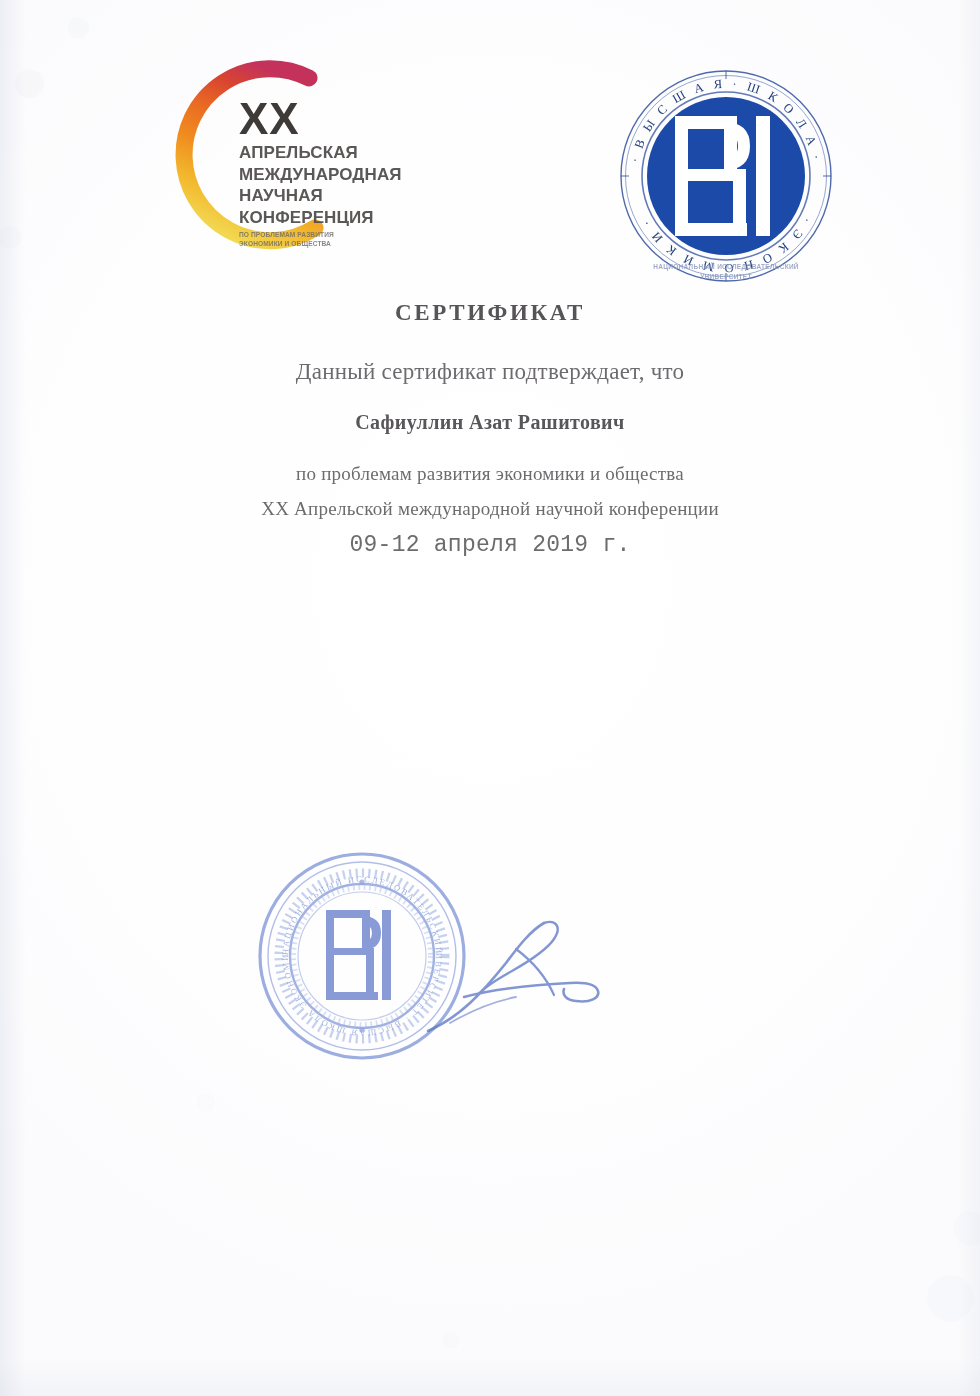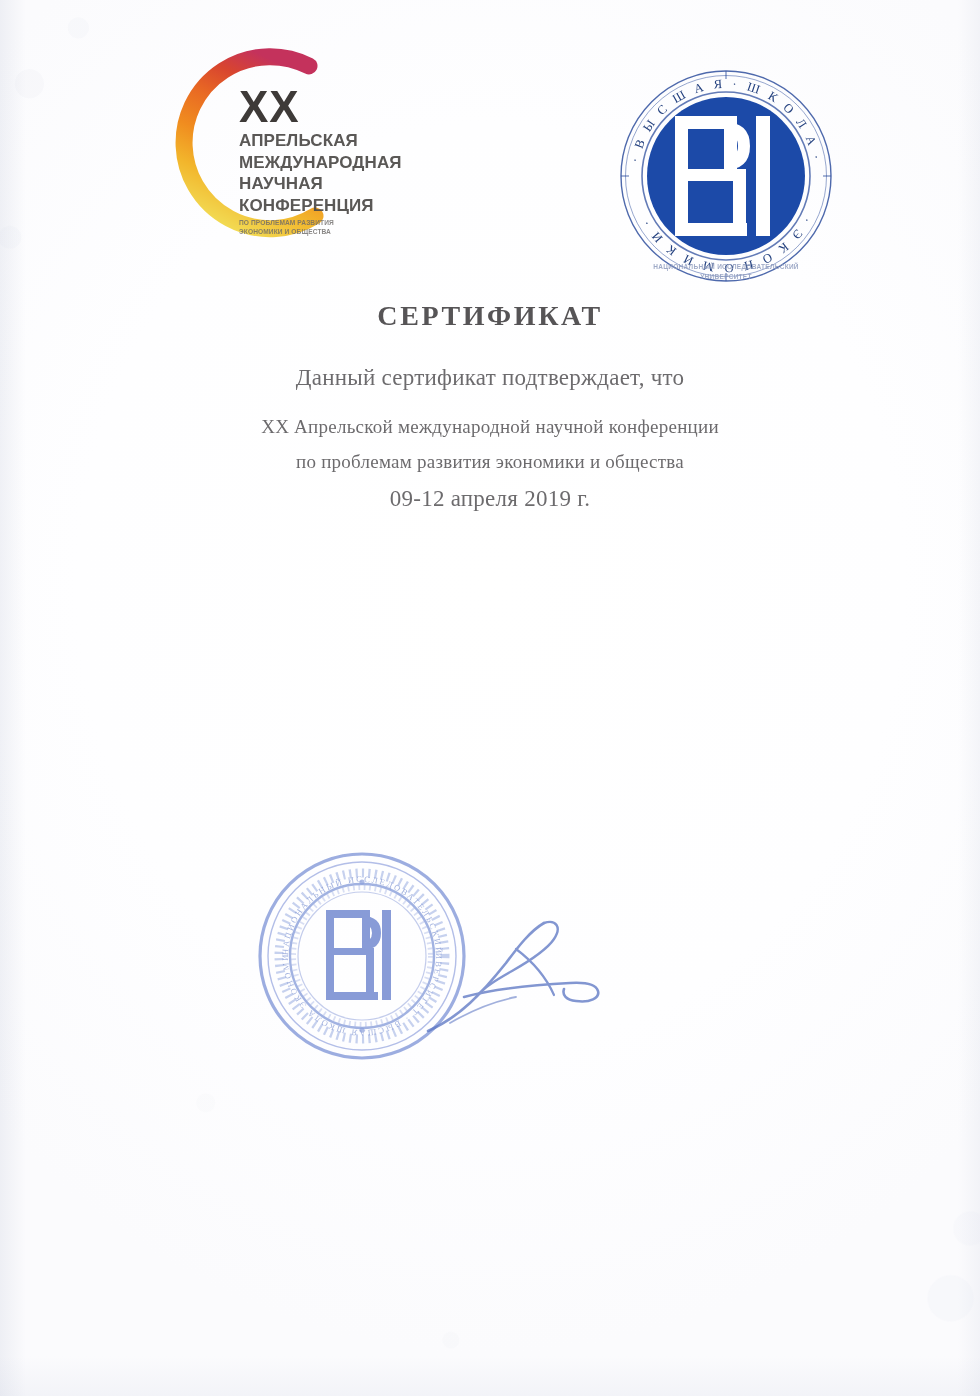--- a/index.html
+++ b/index.html
@@ -50,21 +50,21 @@
   }
   .edge-shade-b {
     position: absolute; left: 0; right: 0; bottom: 0; height: 40px;
     background: linear-gradient(to top, rgba(198,204,222,.16), rgba(255,255,255,0));
     pointer-events: none;
   }
 
   
   .april-logo {
     position: absolute;
-    left: 143px; top: 40px;
+    left: 143px; top: 52px;
     width: 235px; height: 215px;
   }
   .april-arc-wrap {
     position: absolute; left: 0; top: 0; width: 215px; height: 200px;
   }
   .april-text {
     position: absolute;
     left: 96px; top: 47px;
     width: 140px;
     text-align: left;
@@ -119,21 +119,21 @@
     opacity: .85;
   }
 
   
   .cert-body {
     position: absolute;
     left: 0; right: 0; top: 300px;
     text-align: center;
   }
   .cert-title {
-    font-size: 28px;
+    font-size: 23px;
     font-weight: 700;
     letter-spacing: 2.6px;
     color: #4a484a;
     margin: 0 0 34px 0;
     opacity: .93;
   }
   .cert-line {
     font-size: 23px;
     line-height: 1;
     color: #5d5b5e;
@@ -144,21 +144,21 @@
   .cert-name {
     font-size: 20px;
     font-weight: 700;
     color: #4c4a4d;
     margin: 0 0 30px 0;
     letter-spacing: .4px;
     opacity: .93;
   }
   .cert-line.tight { margin-bottom: 16px; }
   .cert-line.conf  { font-size: 19px; margin-bottom: 16px; }
-  .cert-line.date  { margin-bottom: 8px; }
+  .cert-line.date  { margin-bottom: 8px; font-family: Liberation Mono, monospace; }
   .cert-report {
     font-size: 18.5px;
     line-height: 1.75;
     color: #5d5b5e;
     margin: 0 auto;
     width: 790px;
     letter-spacing: .15px;
     opacity: .9;
   }
 
@@ -267,22 +267,23 @@
     </svg>
   </div>
   <div class="hse-caption" id="hseCaption">
       <div>НАЦИОНАЛЬНЫЙ ИССЛЕДОВАТЕЛЬСКИЙ</div>
       <div>УНИВЕРСИТЕТ</div>
     </div>
 
   <div class="cert-body">
     <h1 class="cert-title">СЕРТИФИКАТ</h1>
     <p class="cert-line">Данный сертификат подтверждает, что</p>
+    <p class="cert-name">Сафиуллин Азат Рашитович</p>
+    <p class="cert-line conf">по проблемам развития экономики и общества</p>
     <p class="cert-line conf">XX Апрельской международной научной конференции</p>
-    <p class="cert-line conf">по проблемам развития экономики и общества</p>
     <p class="cert-line date">09-12 апреля 2019 г.</p>
     <div class="cert-report">
     </div>
   </div>
 
   <div class="stamp">
     <svg viewBox="0 0 216 216" width="216" height="216" aria-hidden="true">
       <defs>
         <path id="stampTop" d="M 108 108 m -74 0 a 74 74 0 1 1 148 0" fill="none"></path>
         <path id="stampBot" d="M 108 108 m 74 0 a 74 74 0 1 1 -148 0" fill="none"></path>

